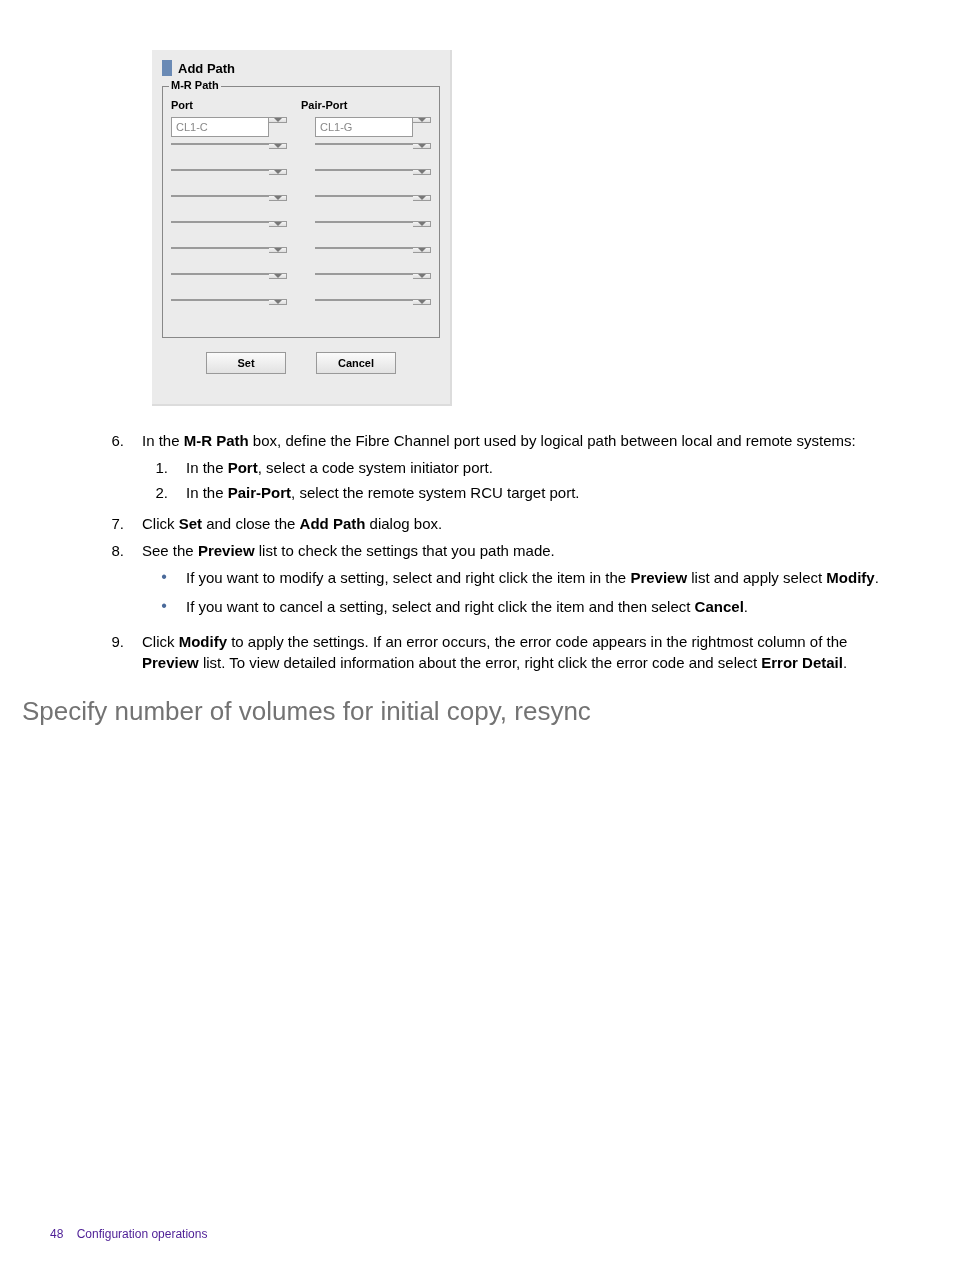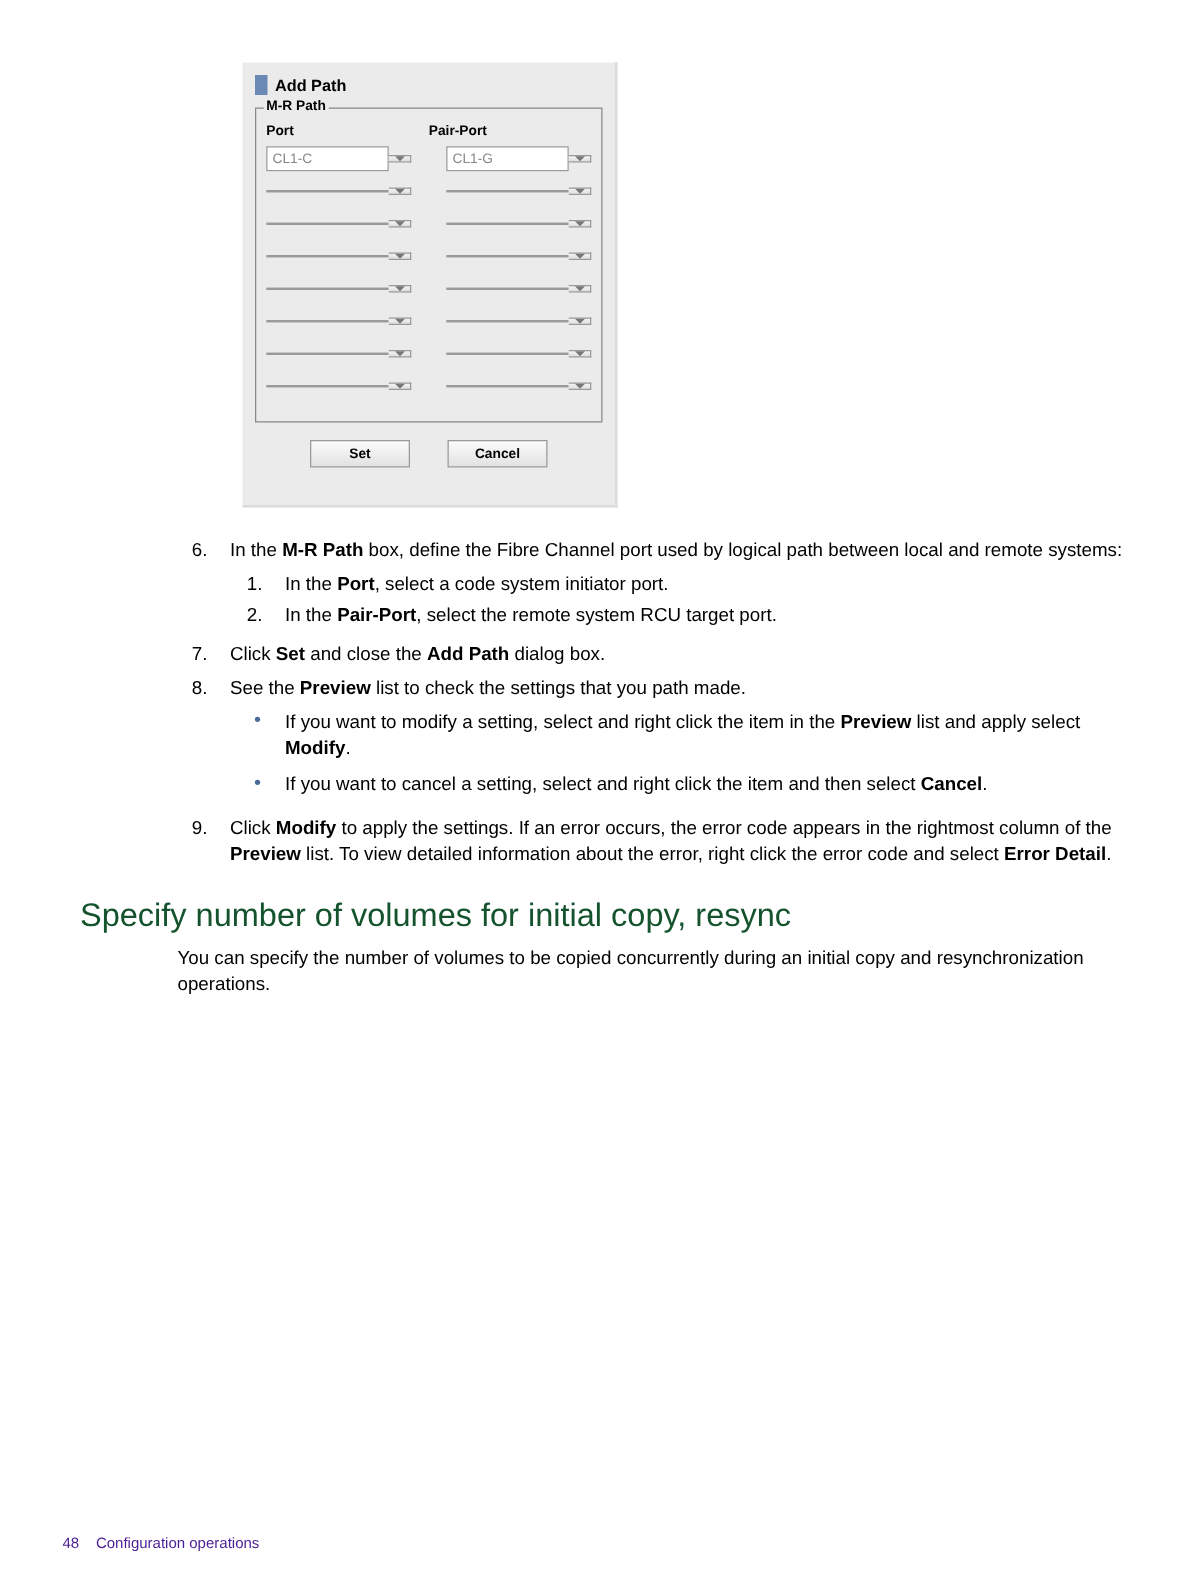--- a/index.html
+++ b/index.html
@@ -5,21 +5,21 @@
   * { box-sizing: border-box; }
   body {
     margin: 0;
     padding: 0;
     background: #ffffff;
     font-family: Arial, Helvetica, sans-serif;
     width: 954px;
   }
   .page {
     width: 954px;
-    padding: 50px 50px 30px 64px;
+    padding: 50px 50px 30px 22px;
     position: relative;
     min-height: 1271px;
   }
   .screenshot {
     margin-left: 130px;
     width: 300px;
     background: #ebebeb;
     padding: 10px 10px 30px 10px;
     border-right: 2px solid #dcdcdc;
     border-bottom: 2px solid #dcdcdc;
@@ -64,21 +64,21 @@
     margin-bottom: 6px;
   }
   .col-headers > div { flex: 1; }
   .drop-row {
     display: flex;
     gap: 28px;
     margin-bottom: 6px;
   }
   .dropdown {
     display: flex;
-    align-items: center;
+    align-items: flex-start;
     width: 116px;
     height: 20px;
   }
   .dropdown-input {
     flex: 1;
     border: 1px solid #9a9a9a;
     background: #fff;
     font-size: 11px;
     color: #888;
     padding: 0 4px;
@@ -178,21 +178,21 @@
     text-align: center;
     color: #4a6a9a;
     font-size: 16px;
     line-height: 1;
     padding-top: 2px;
   }
   ul.bullets > li > .content { flex: 1; }
   b { font-weight: bold; }
   h2.section {
     font-weight: normal;
-    color: #14532d;
+    color: #737373;
     font-size: 26px;
     margin: 20px 0 6px 0;
     font-family: Arial, sans-serif;
   }
   .para {
     margin-left: 78px;
     font-size: 15px;
     line-height: 1.4;
   }
   .footer {
@@ -390,20 +390,19 @@
       </li>
       <li style="margin-left:80px;">
         <div class="num">9.</div>
         <div class="content">
           <span>Click </span><b>Modify</b><span> to apply the settings. If an error occurs, the error code appears in the rightmost column of the </span><b>Preview</b><span> list. To view detailed information about the error, right click the error code and select </span><b>Error Detail</b><span>.</span>
         </div>
       </li>
     </ol>
 
     <h2 class="section">Specify number of volumes for initial copy, resync</h2>
-    <div class="para">You can specify the number of volumes to be copied concurrently during an initial copy and resynchronization operations.</div>
   </div>
 
   <div class="footer">
     <span>48</span>&nbsp;&nbsp;&nbsp;&nbsp;<span>Configuration operations</span>
   </div>
 
 </div>
 
 </body></html>

